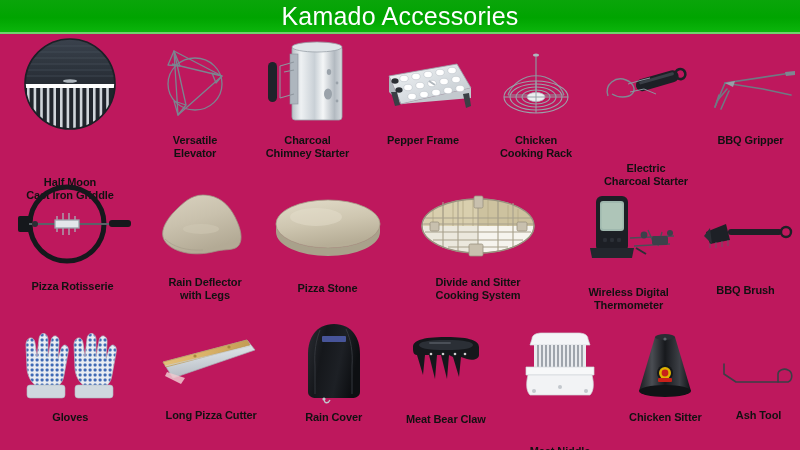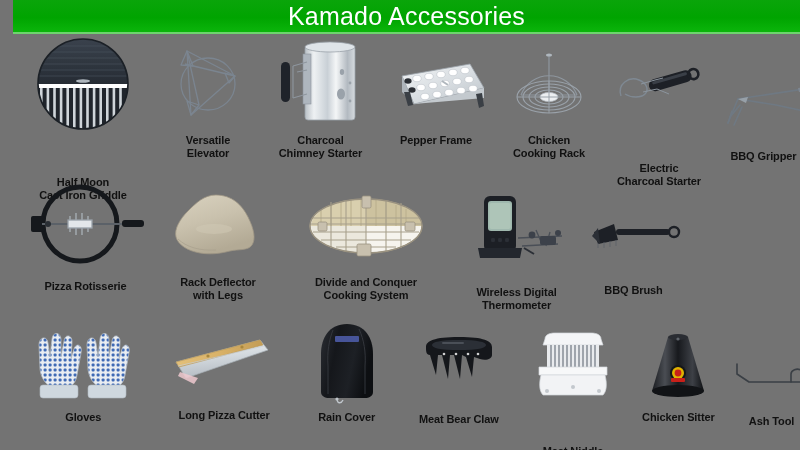--- a/index.html
+++ b/index.html
@@ -11,23 +11,22 @@
     width: 800px;
     height: 450px;
     font-family: "Liberation Sans", sans-serif;
     overflow: hidden;
     position: relative;
   }
   #page {
     width: 800px;
     height: 450px;
     position: relative;
-    background: #737373;
+    background: #be185d;
     box-sizing: border-box;
-    padding-left: 13px;
   }
 
   
   .header {
     height: 34px;
     width: 100%;
     background: linear-gradient(to bottom, #0aa50a 0%, #00a400 55%, #0bb50b 100%);
     border-bottom: 2px solid #6ed36e;
     display: flex;
     align-items: center;
@@ -280,21 +279,21 @@
                 <path d="M32 36 L46 33"></path>
               <path d="M46 33 L58 38"></path>
                 <path d="M44 24 L52 22"></path>
             </g>
           </svg>
         </div>
         <div class="caption">Electric
 Charcoal Starter</div>
       </div>
 
-      <div class="cell" style="width:99px;margin-top:16px;">
+      <div class="cell" style="width:99px;">
         <div class="art" style="height:100px;">
           <svg width="92" height="70" viewBox="0 0 92 70" style="margin-top:12px">
             <g fill="none" stroke="#6f7983" stroke-width="1.6" stroke-linecap="round">
               <path d="M10 52 L20 28 L86 18"></path>
               <path d="M20 28 L58 34 L86 40"></path>
               <path d="M12 46 L22 34"></path>
               <path d="M10 52 L14 40"></path>
               <path d="M16 54 L24 36"></path>
             </g>
             <path d="M20 28 L30 26 L28 32 Z" fill="#97a0a8"></path>
@@ -336,24 +335,41 @@
                   <stop offset="0.5" stop-color="#c9c1ad"></stop>
                   <stop offset="1" stop-color="#b3aa95"></stop>
               </linearGradient>
             </defs>
             <path d="M48 6 C64 6 74 16 80 28 C86 40 88 50 84 56 C80 62 70 60 62 62
                      C54 64 44 66 32 64 C20 62 10 56 8 48 C6 40 12 30 20 22 C28 14 36 6 48 6 Z" fill="url(#stoneg)" stroke="#9e9684" stroke-width="0.8"></path>
             <path d="M10 50 C18 58 32 62 48 61" fill="none" stroke="#a79f8c" stroke-width="0.7"></path>
             <ellipse cx="46" cy="40" rx="18" ry="5" fill="#cfc8b5" opacity="0.55"></ellipse>
           </svg>
         </div>
-        <div class="caption" style="margin-top:2px">Rack Deflector
+        <div class="caption" style="margin-top:2px">Rain Deflector
 with Legs</div>
       </div>
 
+      <div class="cell" style="width:125px;">
+        <div class="art" style="height:100px;">
+          <svg width="112" height="70" viewBox="0 0 112 70" style="margin-top:10px">
+            <defs>
+              <linearGradient id="pstone" x1="0" y1="0" x2="0.3" y2="1">
+                <stop offset="0" stop-color="#e2dcc9"></stop>
+                  <stop offset="0.55" stop-color="#cec6b0"></stop>
+                  <stop offset="1" stop-color="#b6ad96"></stop>
+              </linearGradient>
+            </defs>
+            <path d="M4 30 A52 24 0 0 0 108 30 L108 38 A52 24 0 0 1 4 38 Z" fill="#a9a18b"></path>
+            <ellipse cx="56" cy="30" rx="52" ry="24" fill="url(#pstone)" stroke="#a49c86" stroke-width="0.8"></ellipse>
+            <ellipse cx="44" cy="23" rx="26" ry="9" fill="#e6e0ce" opacity="0.45"></ellipse>
+          </svg>
+        </div>
+        <div class="caption" style="margin-top:8px">Pizza Stone</div>
+      </div>
 
       <div class="cell" style="width:176px;">
         <div class="art" style="height:100px;">
           <svg width="150" height="92" viewBox="0 0 150 92">
             <defs>
               <clipPath id="dcclip">
                   <ellipse cx="75" cy="48" rx="56" ry="27"></ellipse>
                 </clipPath>
             </defs>
             <ellipse cx="75" cy="48" rx="56" ry="27" fill="#f6f4ee" stroke="#b4ac97" stroke-width="1"></ellipse>
@@ -390,21 +406,21 @@
               <path d="M19 48 A56 27 0 0 0 131 48"></path>
             </g>
             <g fill="#c8c0ae" stroke="#9a9280" stroke-width="0.8">
               <rect x="71" y="18" width="9" height="12" rx="1.5"></rect>
               <rect x="66" y="66" width="14" height="12" rx="1.5"></rect>
               <rect x="114" y="44" width="10" height="9" rx="1.5"></rect>
               <rect x="27" y="44" width="9" height="9" rx="1.5"></rect>
             </g>
           </svg>
         </div>
-        <div class="caption" style="margin-top:2px">Divide and Conquer
+        <div class="caption" style="margin-top:2px">Divide and Sitter
 Cooking System</div>
       </div>
 
       <div class="cell" style="width:125px;">
         <div class="art" style="height:100px;">
           <svg width="110" height="80" viewBox="0 0 110 80" style="margin-top:8px">
             <rect x="22" y="8" width="32" height="56" rx="6" fill="#1c1f25"></rect>
             <rect x="26" y="13" width="24" height="30" rx="3" fill="#9fb8ae"></rect>
             <rect x="27.5" y="15" width="21" height="26" rx="2" fill="#aec5b8"></rect>
             <g fill="#2b2f36">
@@ -605,18 +621,18 @@
 
       <div class="cell" style="width:85px;">
         <div class="art" style="height:88px;">
           <svg width="78" height="40" viewBox="0 0 78 40" style="margin-top:26px">
             <g fill="none" stroke="#3a3f45" stroke-width="1.6" stroke-linejoin="round" stroke-linecap="round">
               <path d="M4 8 L4 18 L16 26 L58 26"></path>
               <path d="M58 26 L58 18 C58 14 64 12 68 14 C73 16 73 24 68 26 L58 26"></path>
             </g>
           </svg>
         </div>
-        <div class="caption" style="margin-top:8px">Ash Tool</div>
+        <div class="caption" style="margin-top:2px">Ash Tool</div>
       </div>
     </div>
 
   </div>
 </div>
 
 </body></html>

